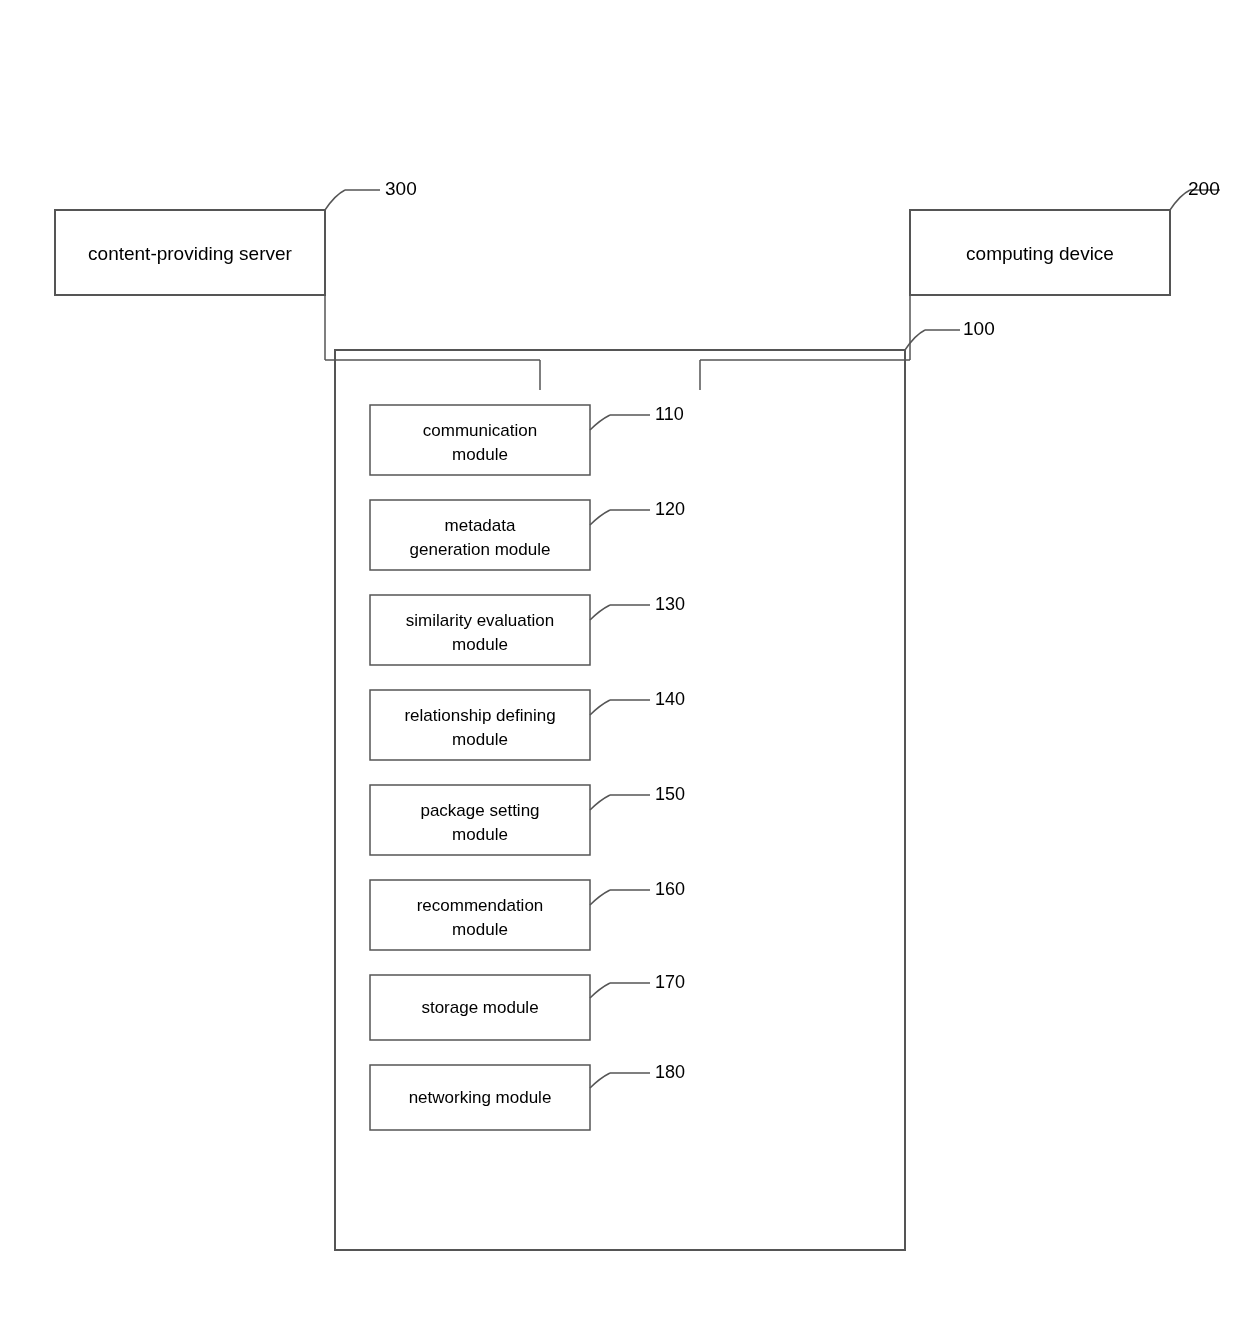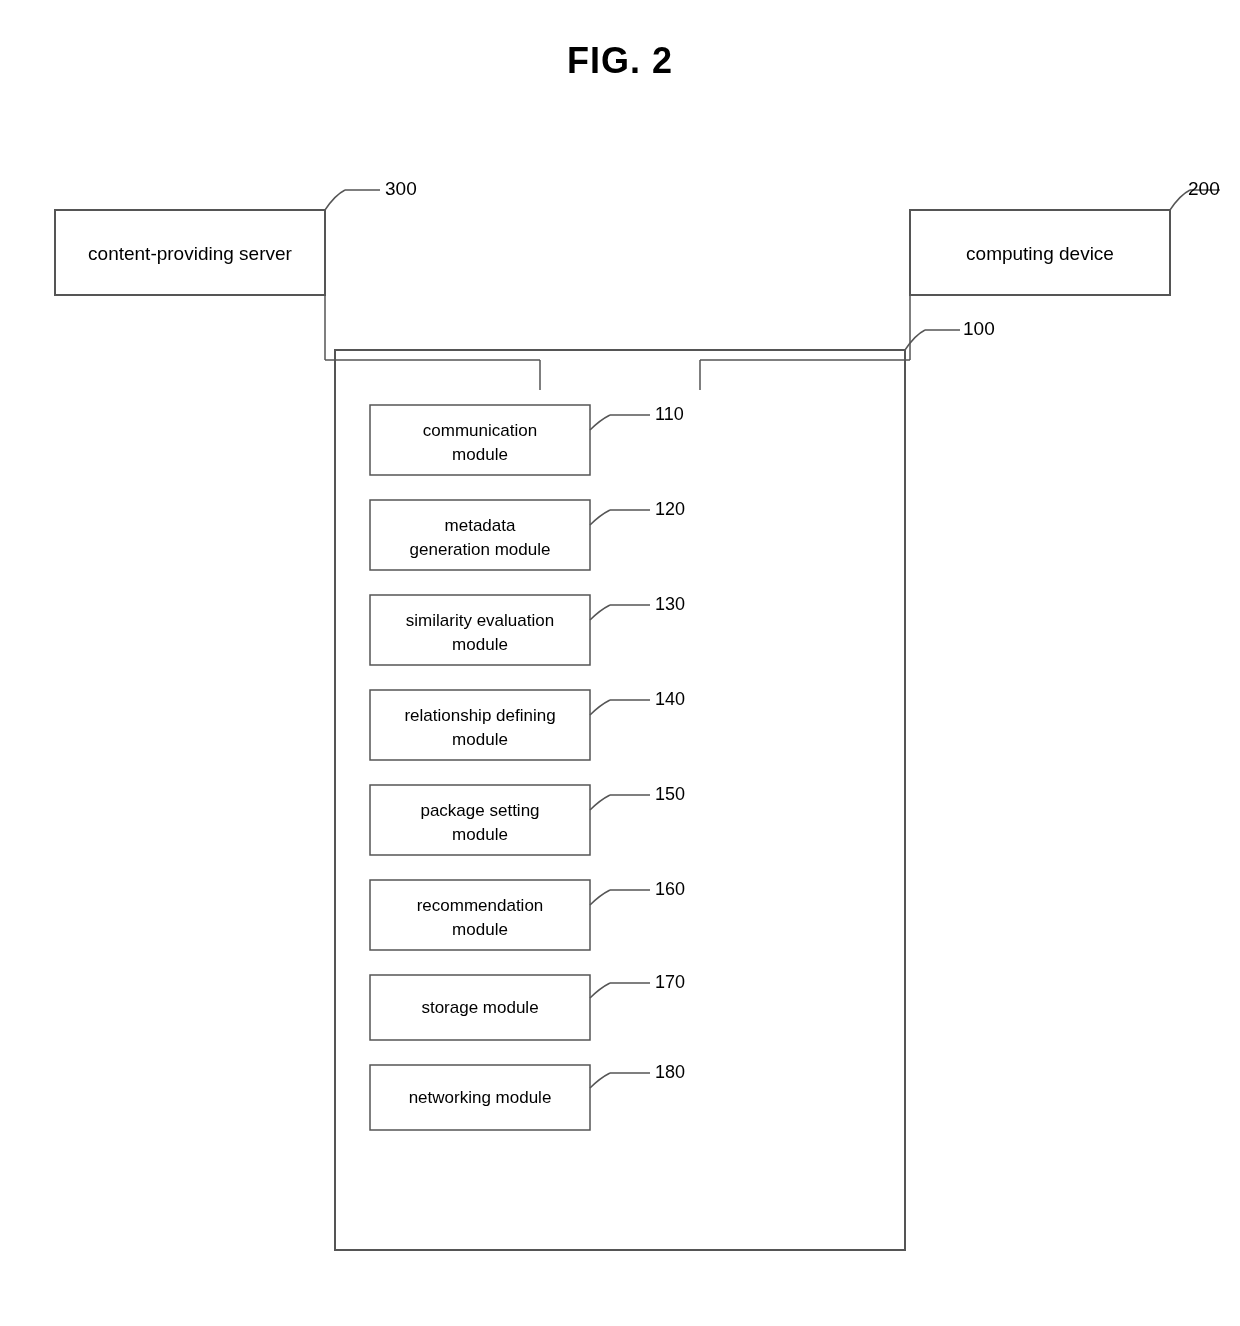--- a/index.html
+++ b/index.html
@@ -39,21 +39,20 @@
       left: 0;
       width: 1240px;
       height: 1180px;
     }
   </style>
 </head>
 <body>
 
 <div class="page-container">
 
-  <div class="fig-title">FIG. 2</div>
 
   <svg class="diagram-svg" viewBox="0 0 1240 1180" xmlns="http://www.w3.org/2000/svg">
 
     <rect x="55" y="90" width="270" height="85" fill="white" stroke="#555" stroke-width="2"></rect>
     <text x="190" y="140" text-anchor="middle" font-size="19" font-family="Arial, sans-serif">content-providing server</text>
 
     <path d="M 325 90 Q 335 75 345 70" stroke="#555" stroke-width="1.5" fill="none"></path>
     <line x1="345" y1="70" x2="380" y2="70" stroke="#555" stroke-width="1.5"></line>
     <text x="385" y="75" font-size="19" font-family="Arial, sans-serif">300</text>
 

